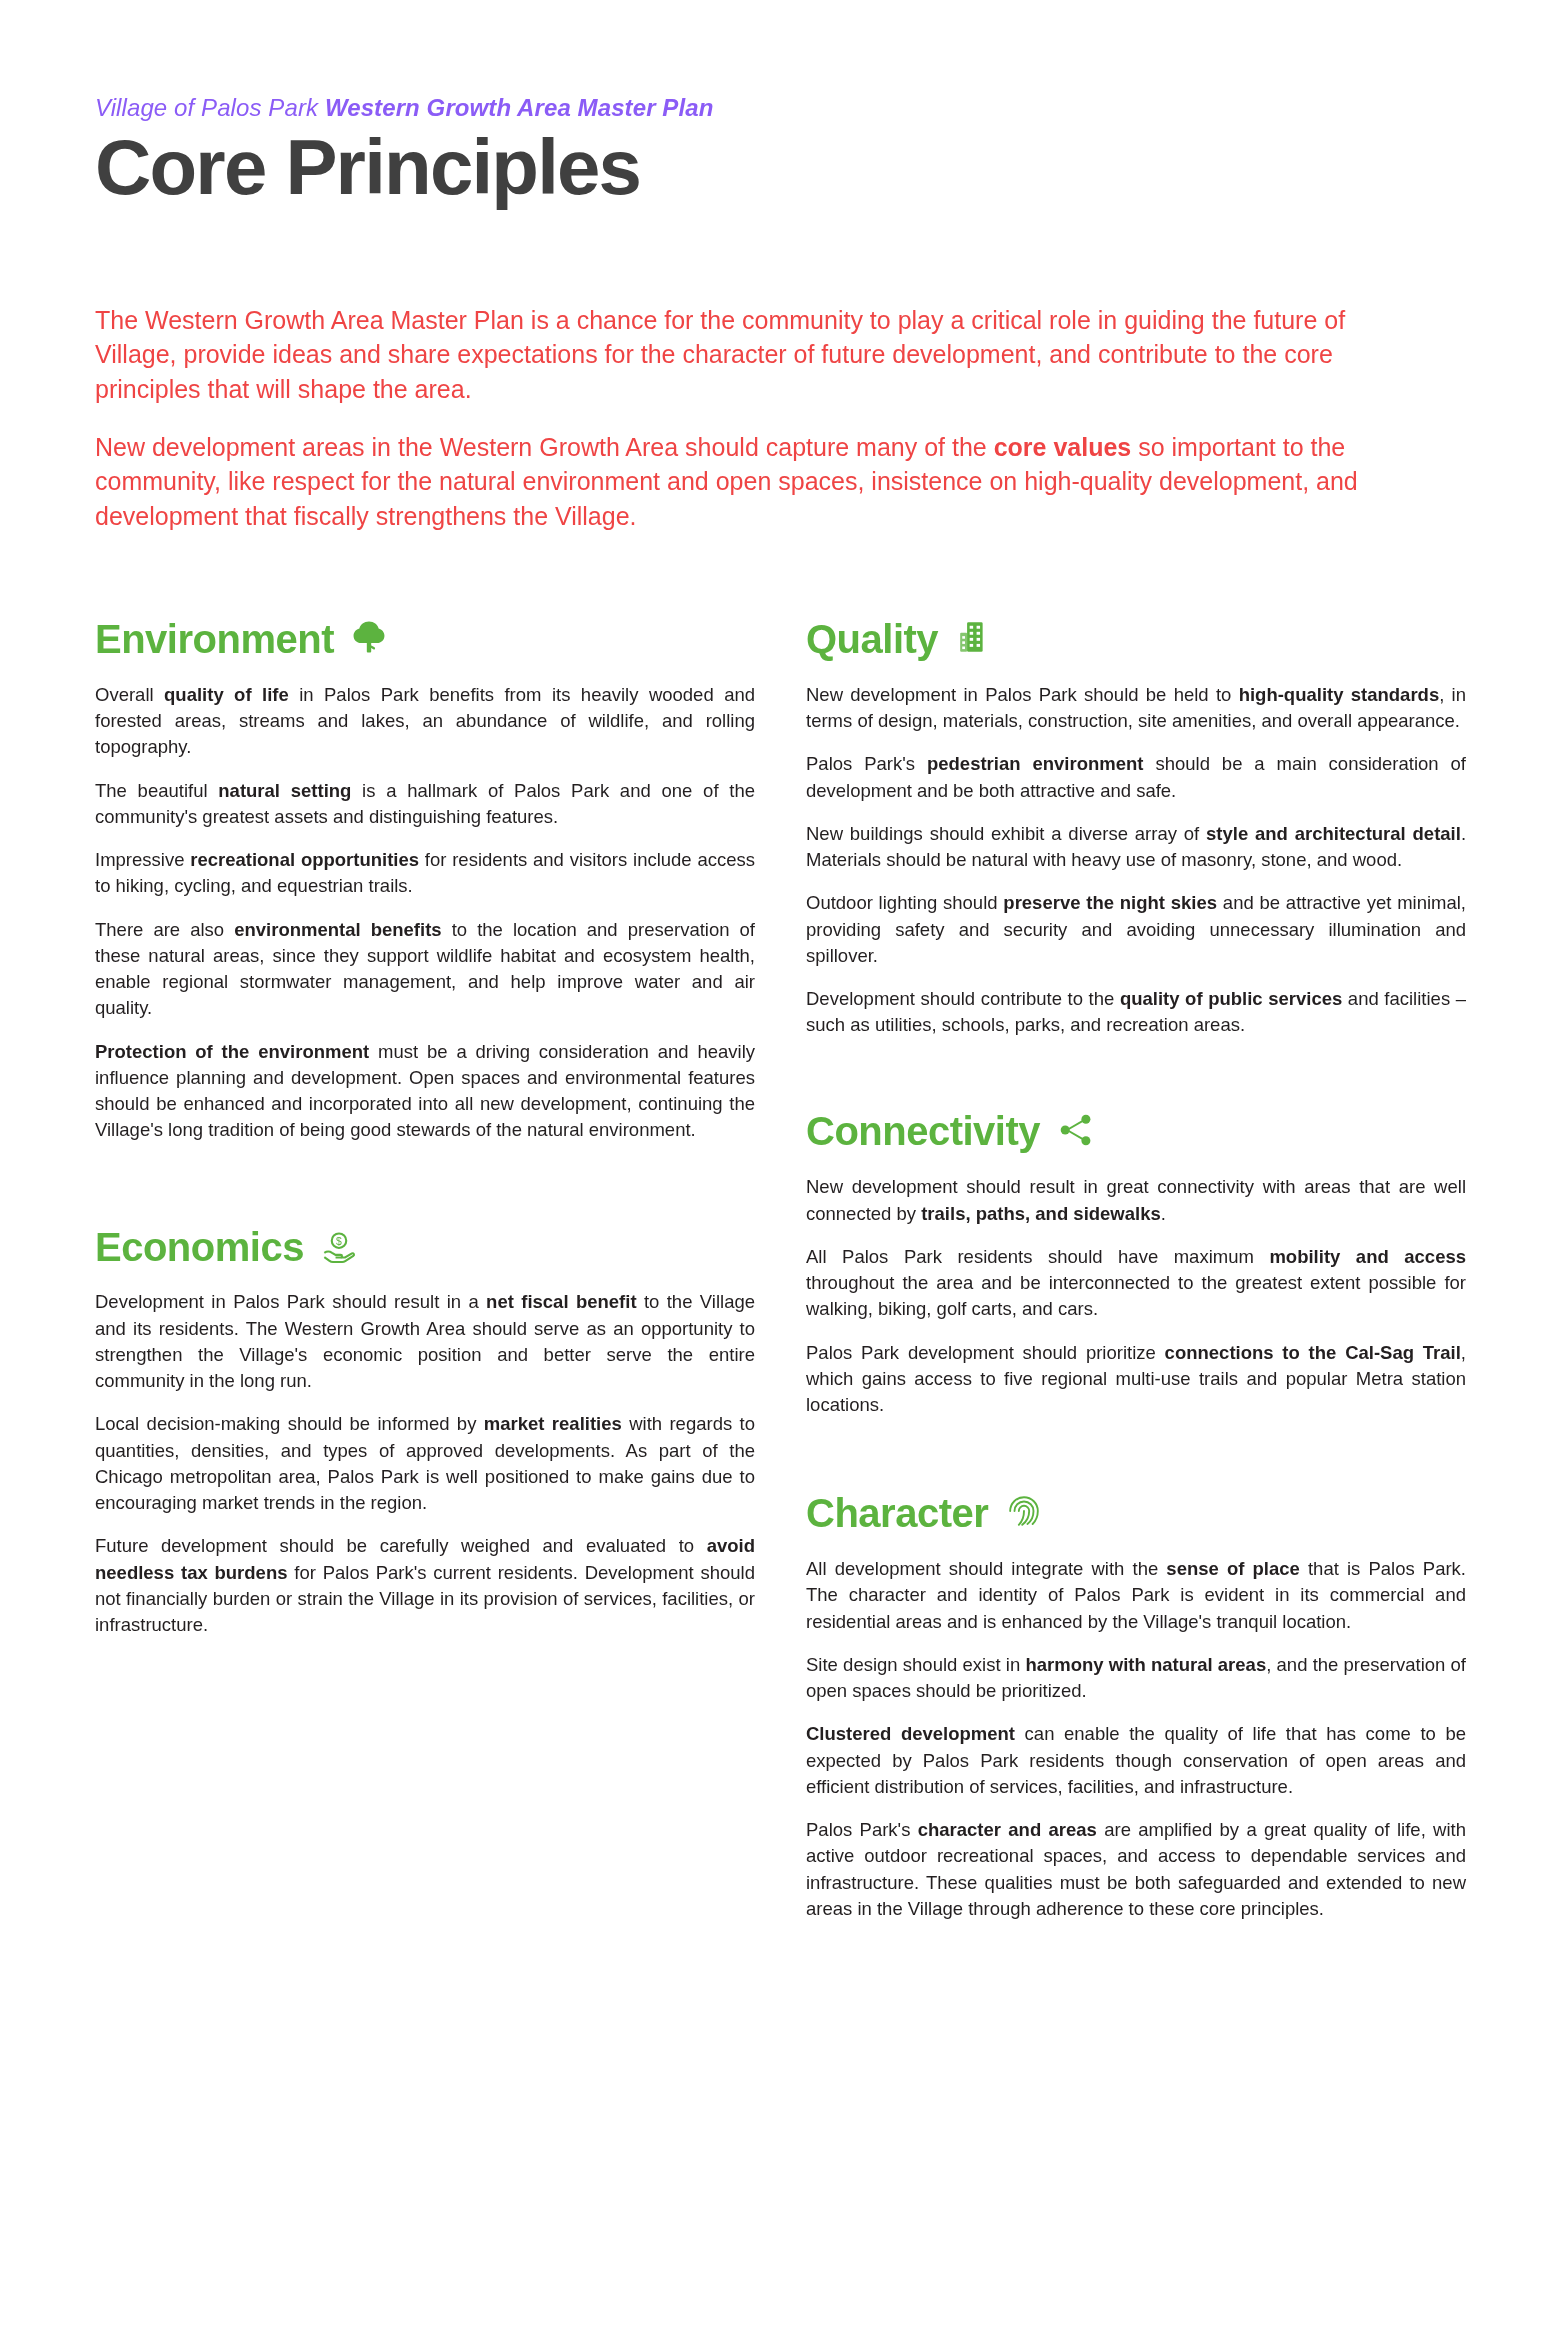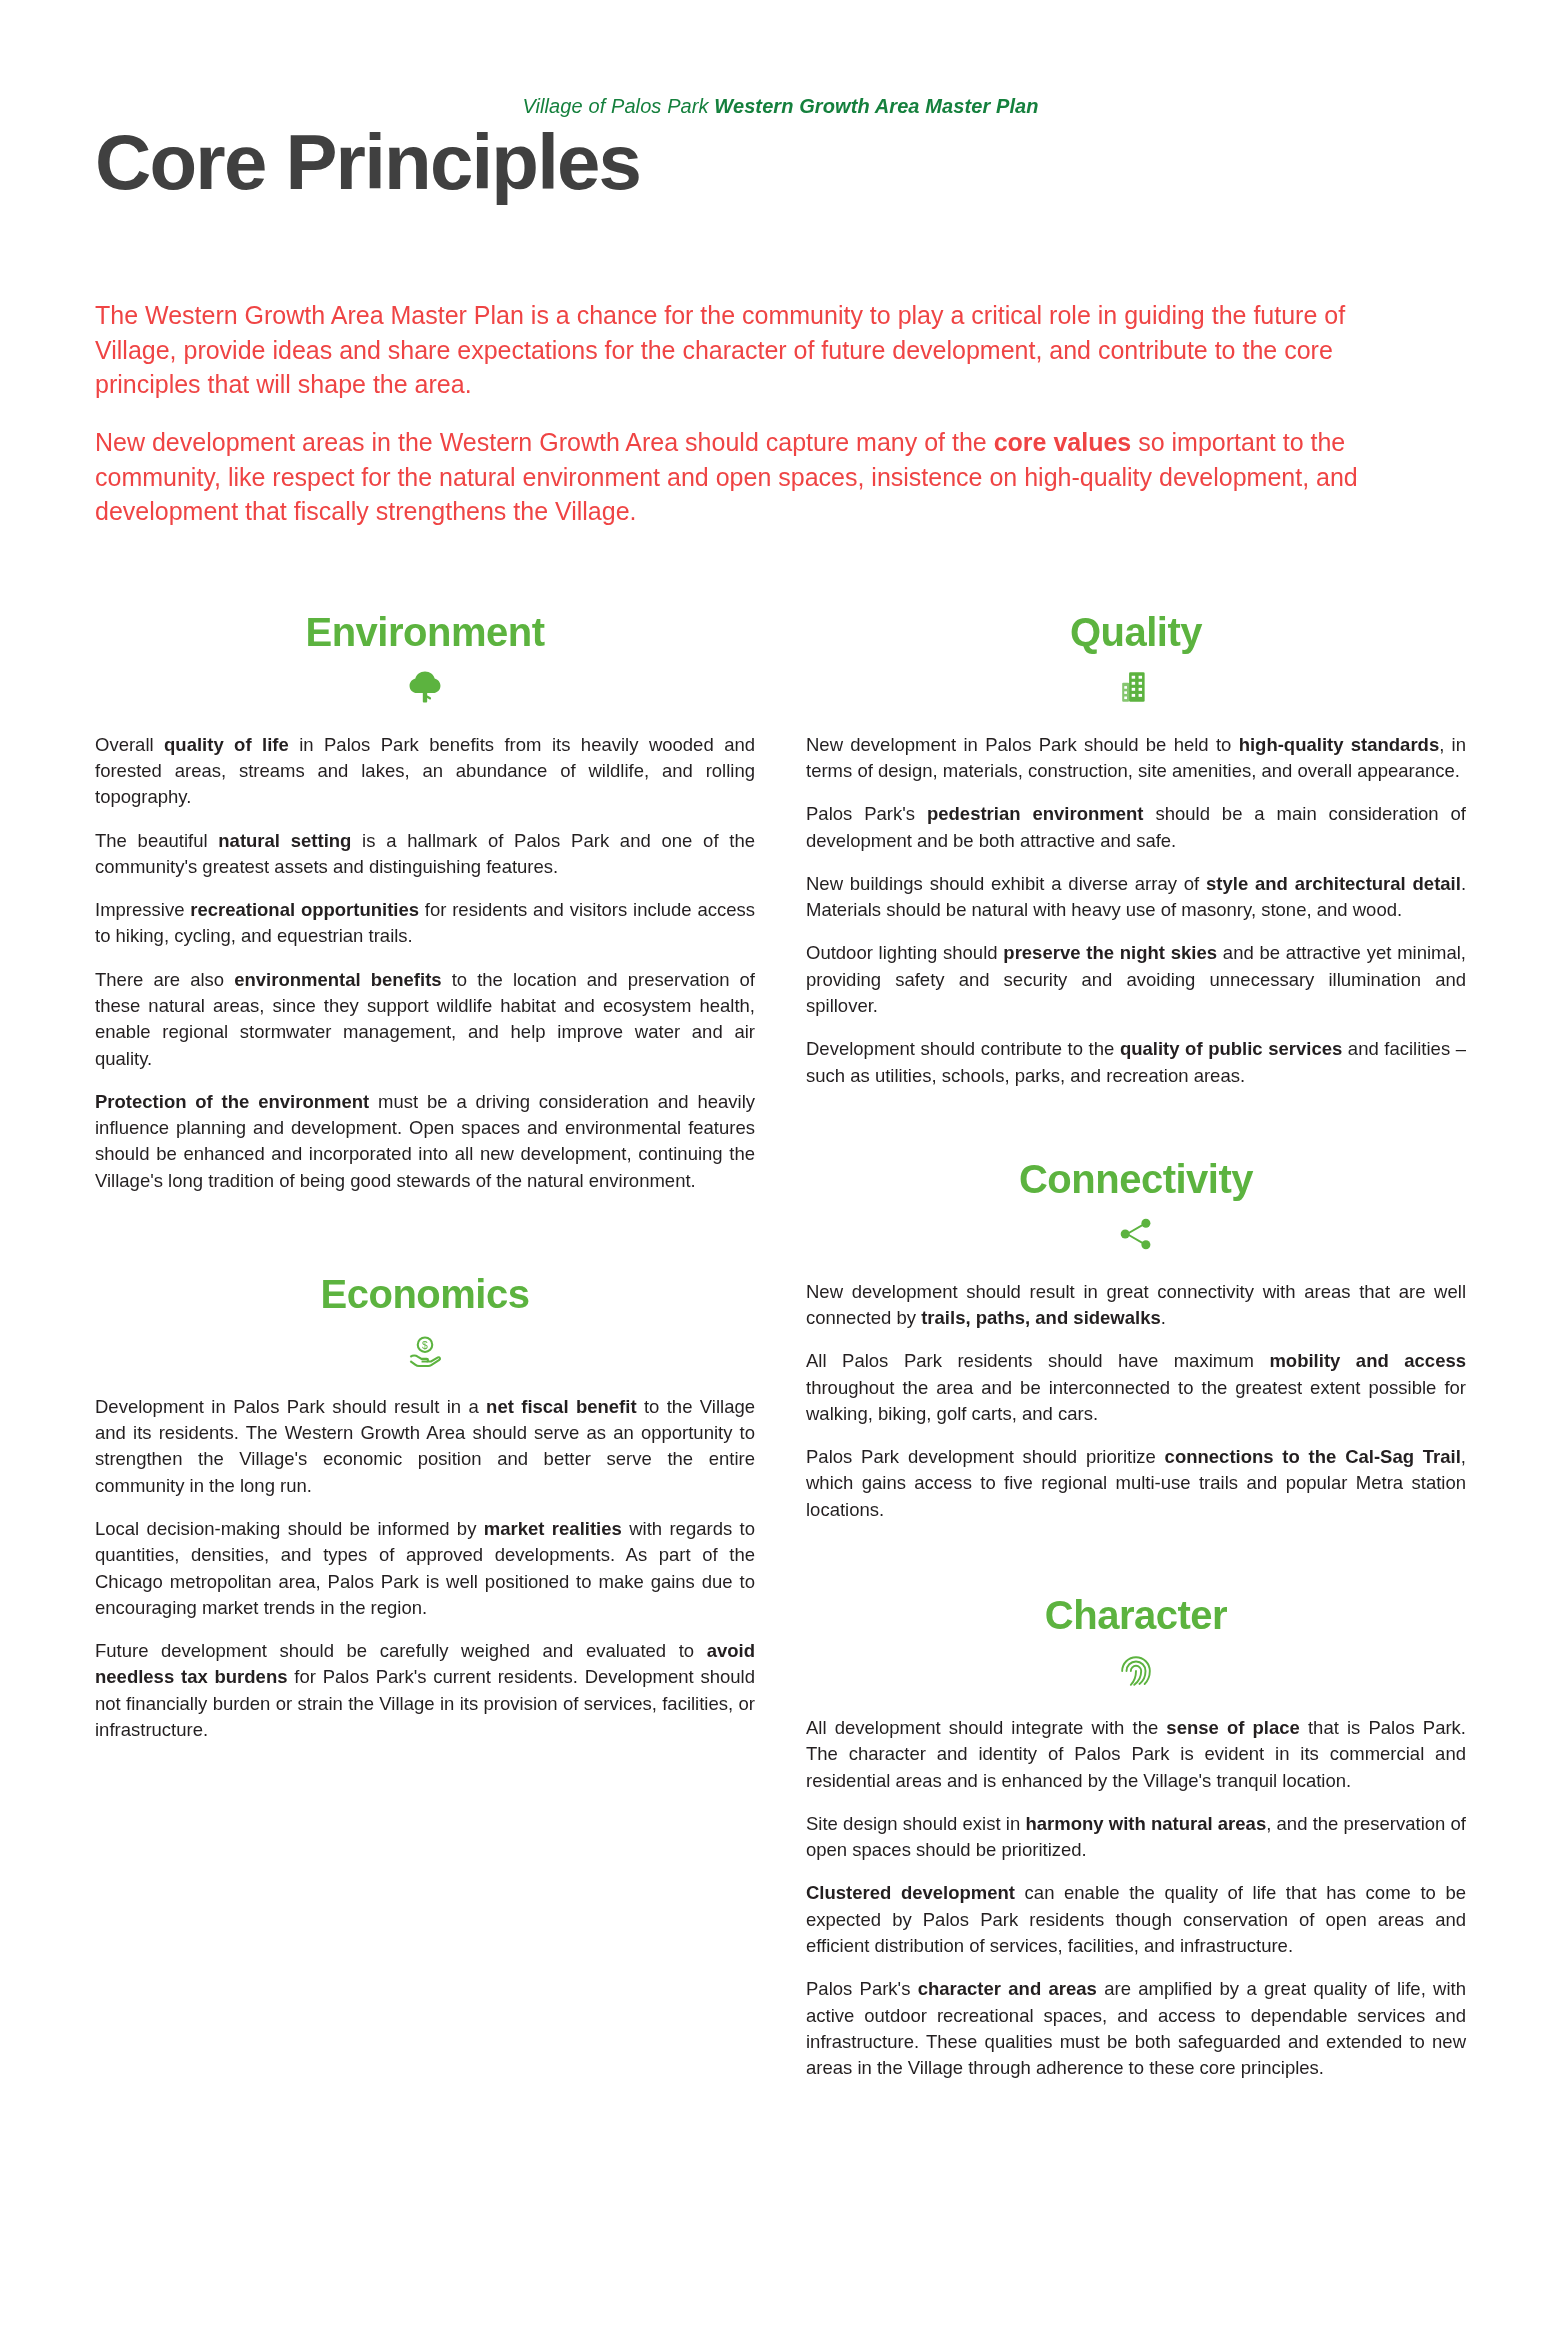--- a/index.html
+++ b/index.html
@@ -21,27 +21,26 @@
     height: 2342px;
     box-sizing: border-box;
     padding: 0 95px;
   }
 
   
   .header {
     padding-top: 95px;
   }
   .eyebrow {
-    font-size: 20px;
+    font-size: 24px;
     line-height: 1.1;
     letter-spacing: 0.1px;
-    color: #15803d;
+    color: #8b5cf6;
     font-style: italic;
     white-space: nowrap;
-    text-align: center;
   }
   .eyebrow .strong {
     font-weight: bold;
     font-style: italic;
   }
   .title {
     font-size: 78px;
     font-weight: bold;
     color: #404040;
     letter-spacing: -1.8px;
@@ -75,21 +74,20 @@
     position: relative;
   }
   .col-right { padding-top: 0; }
 
   .section { margin-bottom: 0; }
   .section-head {
     display: flex;
     align-items: center;
     gap: 14.5px;
     margin-bottom: 20px;
-    flex-direction: column;
   }
   .section-title {
     font-size: 40px;
     font-weight: bold;
     color: #5cb33f;
     letter-spacing: -0.5px;
     line-height: 1;
   }
   .section-icon {
     display: inline-flex;

